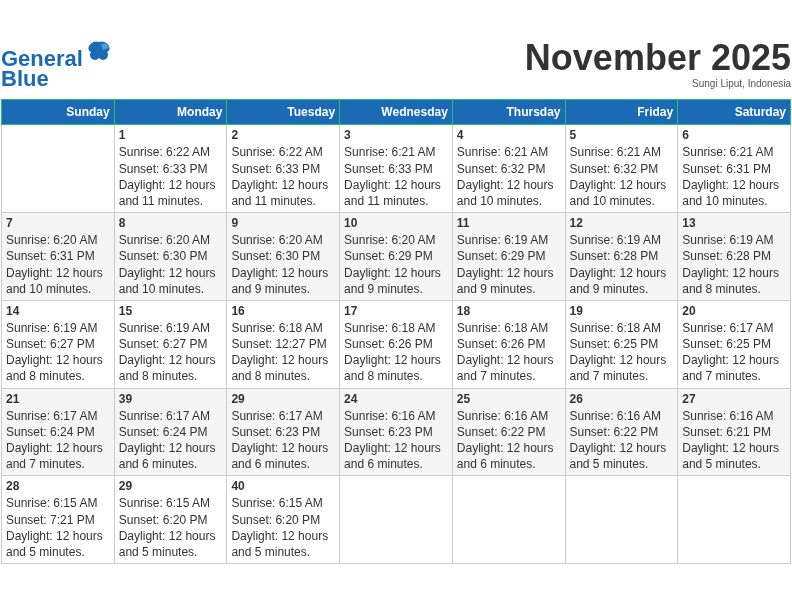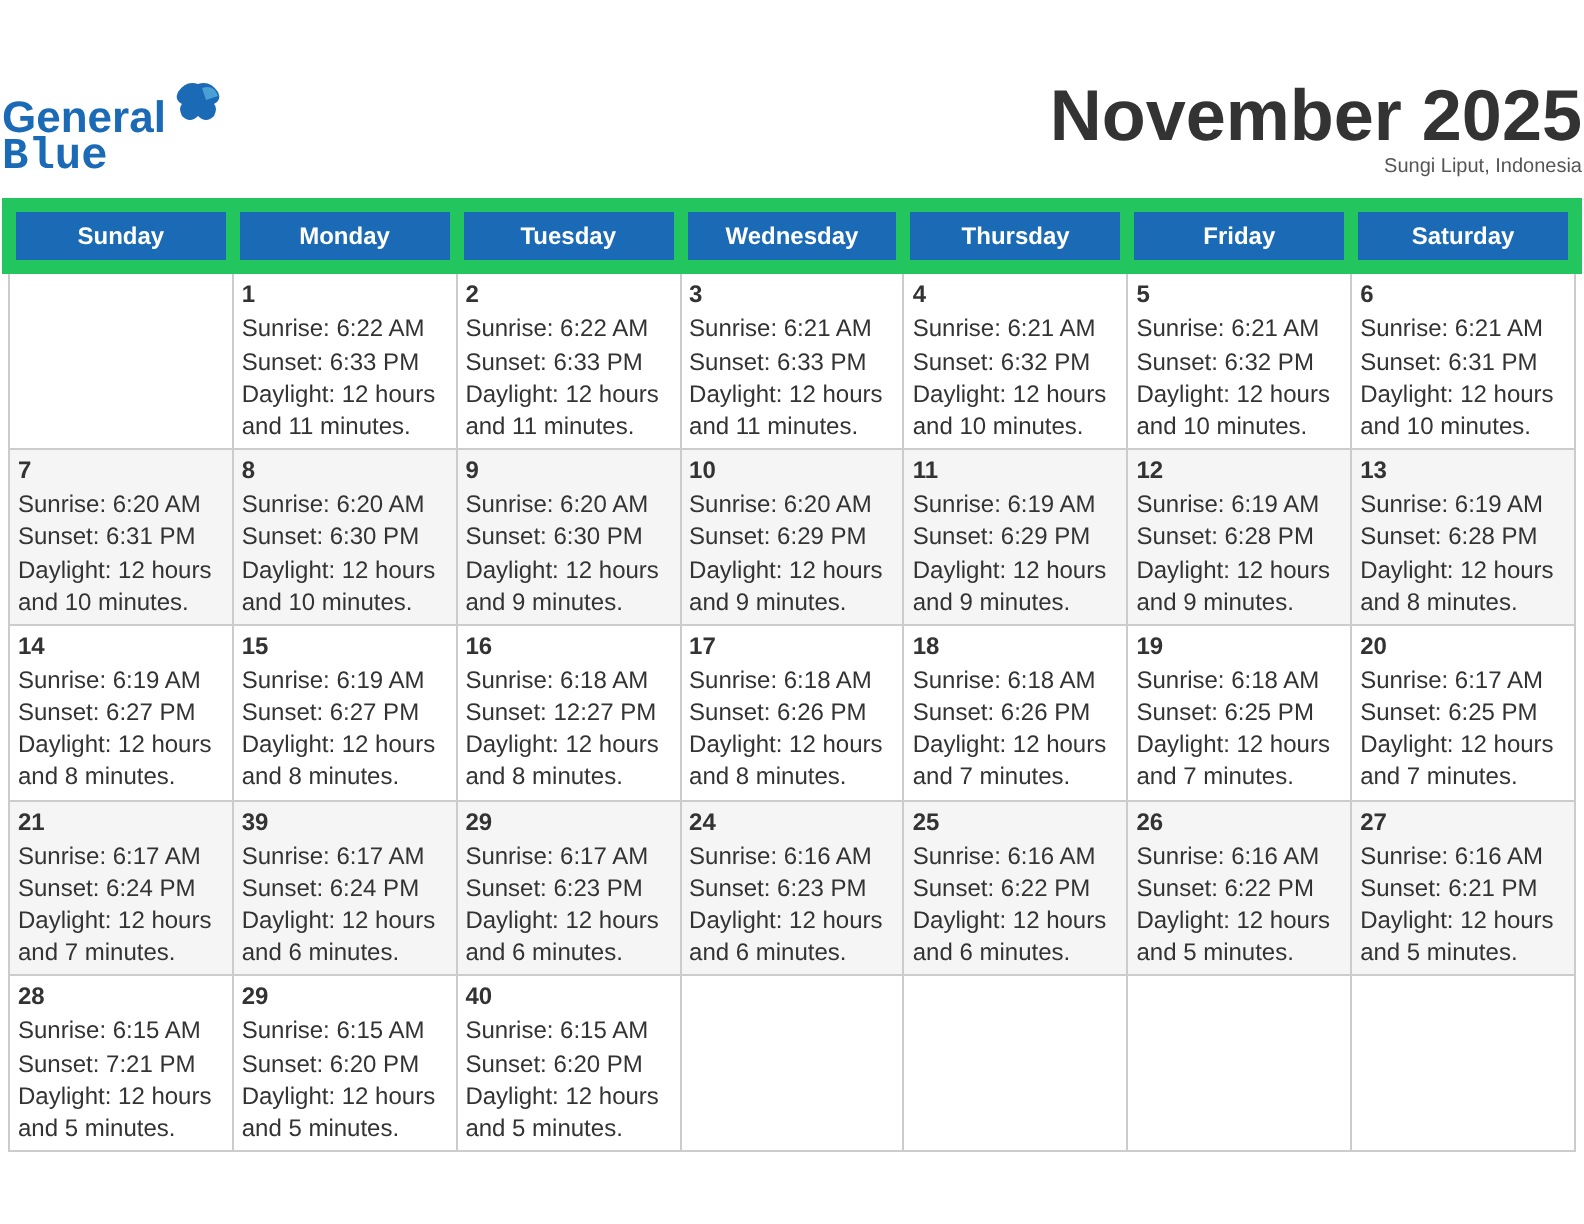--- a/index.html
+++ b/index.html
@@ -57,24 +57,24 @@
     }
     .calendar {
       width: 100%;
       border-collapse: collapse;
       font-size: 10px;
     }
     .calendar th {
       background: #1a6ab5;
       color: #fff;
       padding: 5px 4px;
-      text-align: center;
+      text-align: right;
       font-size: 12px;
       font-weight: bold;
-      border: 7px solid #22c55e;
+      border: 1px solid #22c55e;
     }
     .calendar td {
       border: 1px solid #ccc;
       padding: 3px 4px;
       vertical-align: top;
       width: calc(100% / 7);
       height: 82px;
     }
     .day-num {
       font-size: 12px;
@@ -107,21 +107,21 @@
 <div class="page">
   <div class="header">
     <div class="logo">
       <div>
         <div class="logo-text">
           <span>General</span><svg class="logo-icon" viewBox="0 0 28 28">
               <path d="M14 4 Q20 2 24 8 Q26 12 22 14 Q24 16 22 20 Q18 24 14 20 Q10 24 6 20 Q4 16 6 14 Q2 12 4 8 Q8 2 14 4Z" fill="#1a6ab5"></path>
               <path d="M16 6 Q22 4 24 10 L18 12Z" fill="#4a9fd5"></path>
             </svg>
         </div>
-        <div class="logo-text" style="color:#1a6ab5;font-size:22px;font-weight:bold;margin-top:-4px;font-family:Liberation Mono, monospace;">Blue</div>
+        <div class="logo-text" style="color:#1a6ab5;font-size:22px;font-weight:bold;margin-top:-4px;">Blue</div>
       </div>
     </div>
     <div class="title-block">
       <div class="month-title">November 2025</div>
       <div class="subtitle">Sungi Liput, Indonesia</div>
     </div>
   </div>
 
   <table class="calendar">
     <thead>

